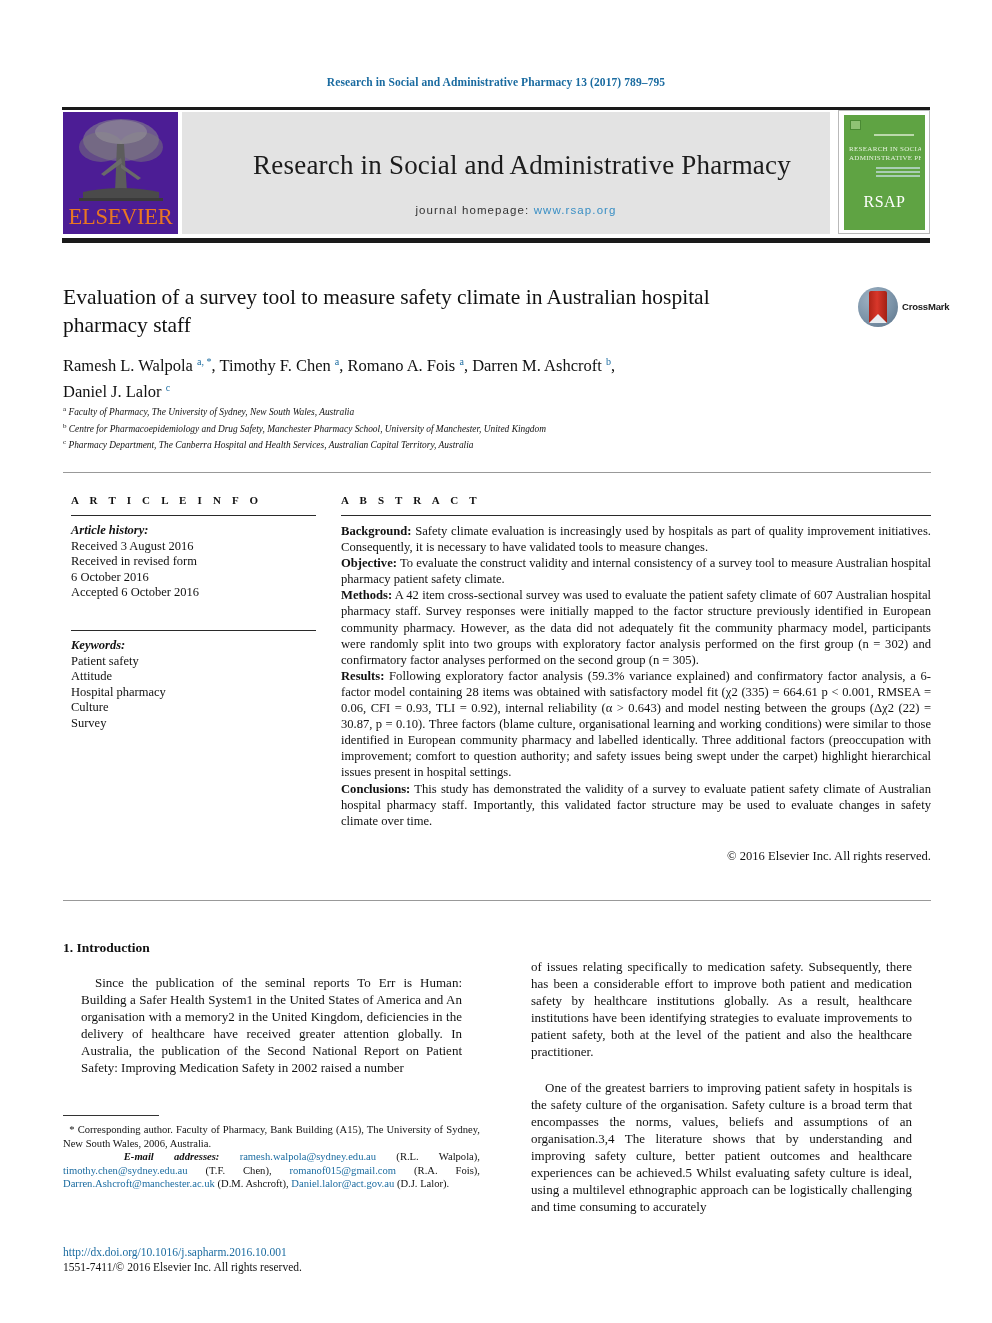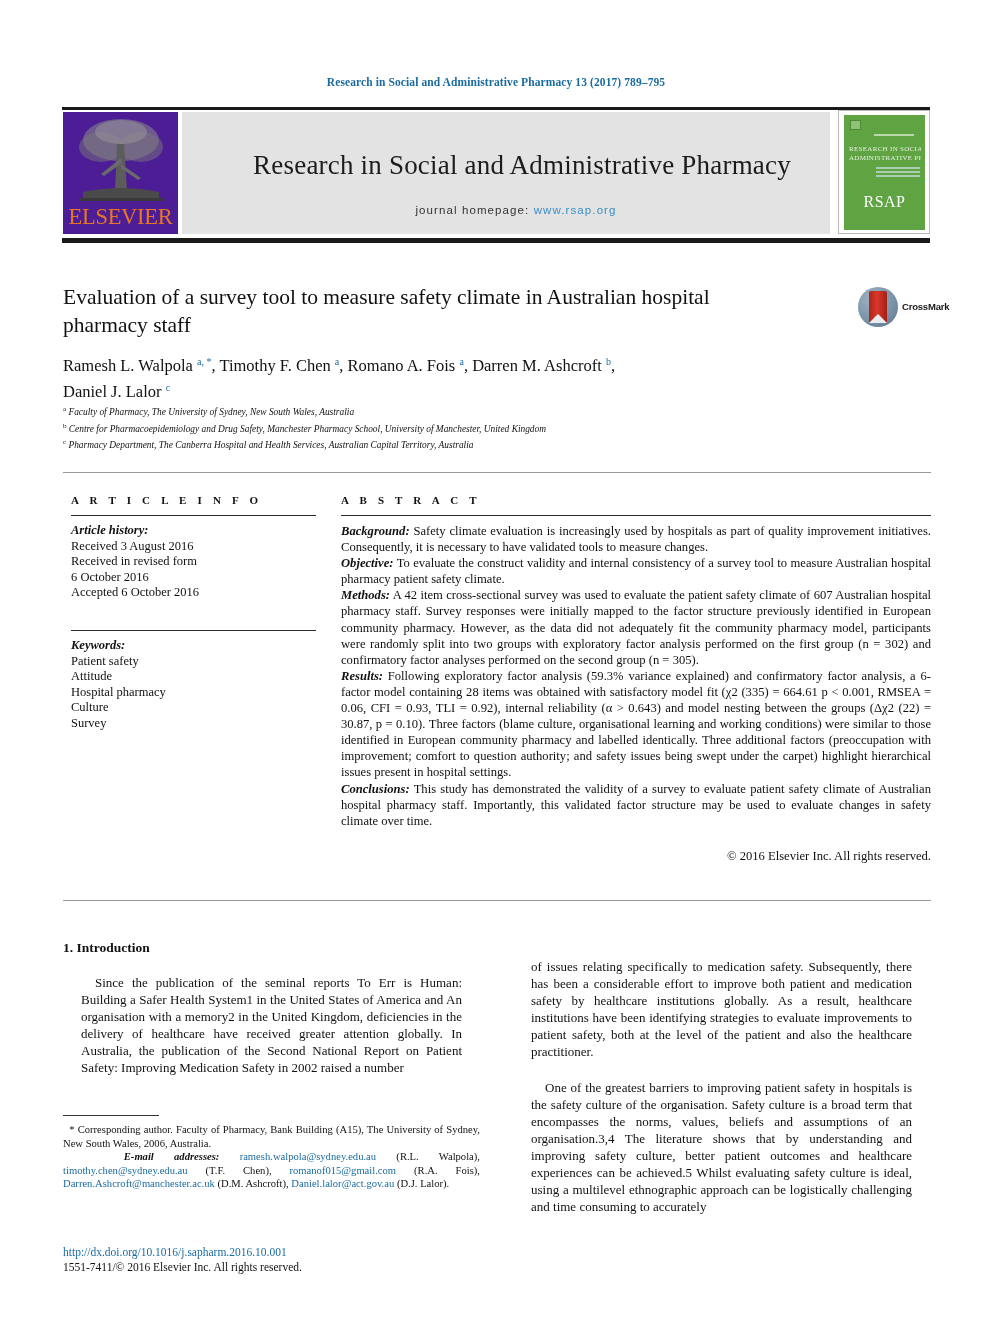--- a/index.html
+++ b/index.html
@@ -289,21 +289,21 @@
     width: 590px;
   }
   .abstract-body {
     font-family: "Liberation Serif", serif;
     font-size: 12.6px;
     line-height: 16.1px;
     text-align: justify;
     color: #111;
   }
   .abstract-body p { margin: 0; }
-  .abstract-body .lbl { font-style: italic; font-weight: bold; margin-top: 24px; }
+  .abstract-body .lbl { font-weight: bold; margin-top: 24px; }
   .copyright {
     margin-top: 20px;
     text-align: right;
     font-family: "Liberation Serif", serif;
     font-size: 12.6px;
     color: #111;
   }
 
   
   .col-left {

